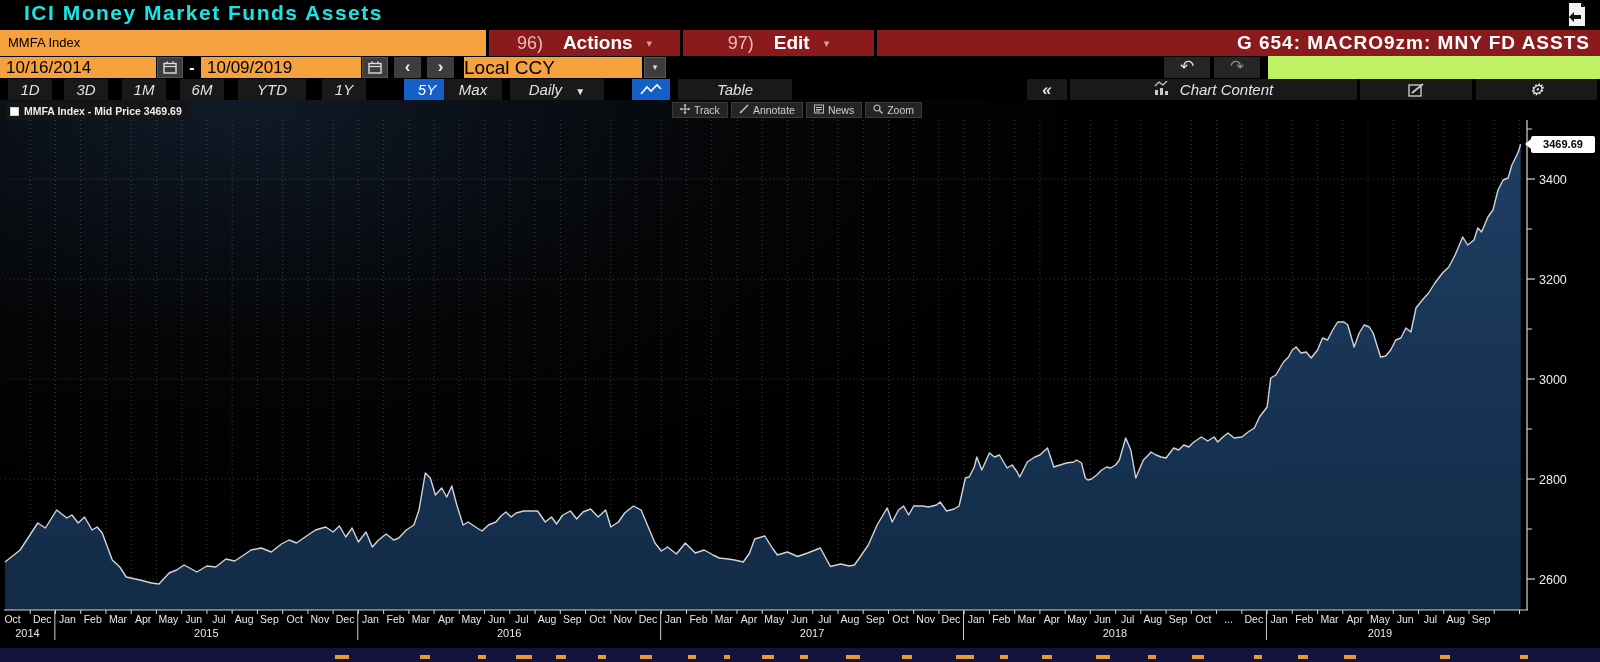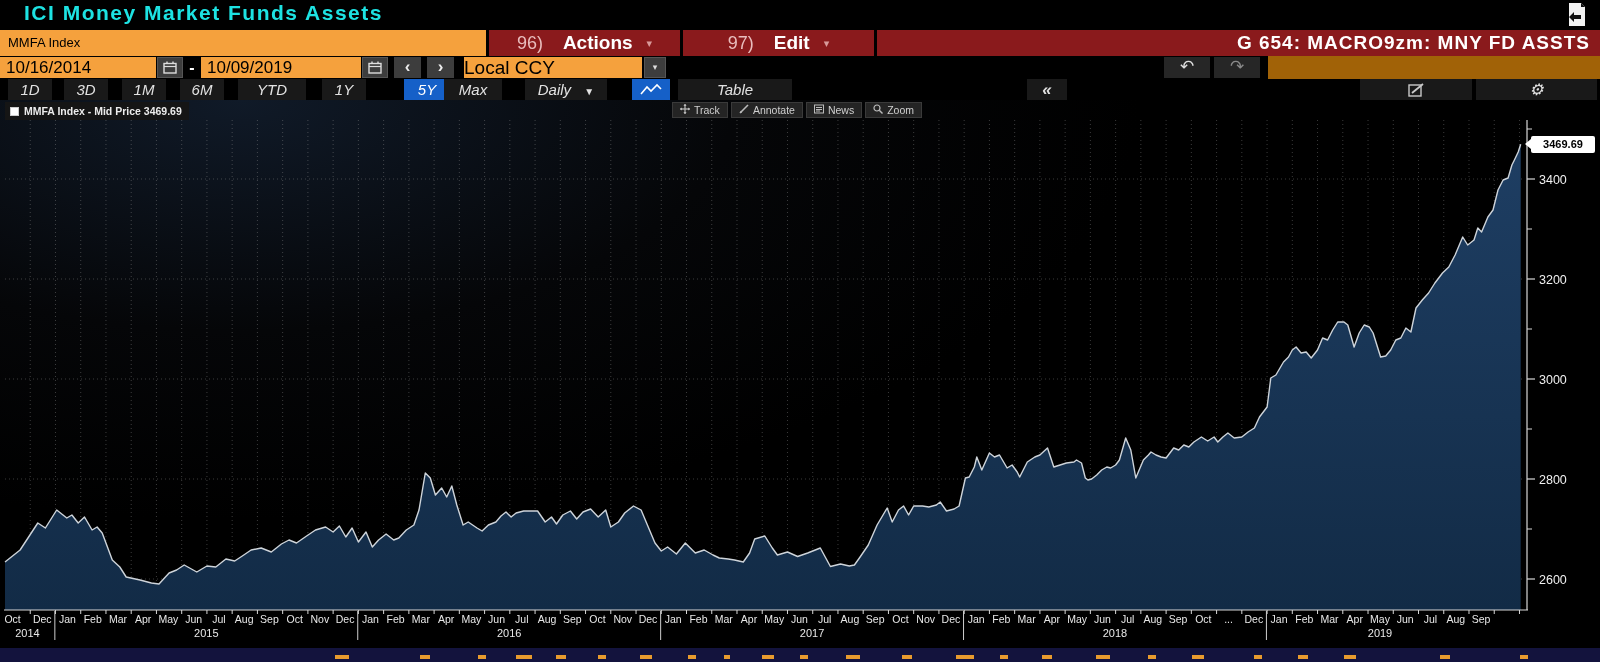--- a/index.html
+++ b/index.html
@@ -1,18 +1,18 @@
 <!DOCTYPE html>
 <html><head>
 <meta charset="utf-8">
 <style>
   * { box-sizing: border-box; margin: 0; padding: 0; }
   html,body { width:1600px; height:662px; background:#000; overflow:hidden;
     font-family:"Liberation Sans", sans-serif; }
-  #app { position:relative; width:1600px; height:662px; background:#a16207; }
+  #app { position:relative; width:1600px; height:662px; background:#bef264; }
 
   
   .titlebar { position:absolute; left:0; top:0; width:1600px; height:30px; background:#000; }
   .page-title { position:absolute; left:24px; top:1px; font-size:21px; font-weight:bold;
     color:#1de2e2; letter-spacing:1.5px; white-space:nowrap; }
   .export-btn { position:absolute; right:12px; top:2px; width:22px; height:26px; cursor:pointer; }
 
   
   .securitybar { position:absolute; left:0; top:30px; width:1600px; height:26px; background:#000;
     display:flex; align-items:stretch; }
@@ -142,31 +142,42 @@
 
   <div class="toolbar">
     <div class="tb-btn" style="left:8px;width:44px">1D</div>
     <div class="tb-btn" style="left:64px;width:44px">3D</div>
     <div class="tb-btn" style="left:122px;width:44px">1M</div>
     <div class="tb-btn" style="left:180px;width:44px">6M</div>
     <div class="tb-btn" style="left:238px;width:68px">YTD</div>
     <div class="tb-btn" style="left:322px;width:44px">1Y</div>
     <div class="tb-btn sel" style="left:404px;width:46px">5Y</div>
     <div class="tb-btn" style="left:444px;width:58px">Max</div>
-    <div class="tb-btn" style="left:525px;width:82px">
+    <div class="tb-btn" style="left:510px;width:94px">
       <span>Daily</span>
       <span style="font-size:10px;margin-left:9px">▼</span>
     </div>
     <div class="tb-btn sel tb-icon-btn" style="left:632px;width:38px">
       <svg width="22" height="13" viewBox="0 0 22 13">
           <polyline points="1,11 7,4 11,8 17,2 21,6" fill="none" stroke="#fff" stroke-width="1.6"></polyline>
         </svg>
     </div>
     <div class="tb-btn" style="left:678px;width:114px">Table</div>
     <div class="tb-btn" style="left:1027px;width:40px;font-size:17px;font-weight:bold">«</div>
+    <div class="tb-btn tb-icon-btn" style="left:1070px;width:287px;gap:8px">
+      <span>
+        <svg width="18" height="14" viewBox="0 0 18 14">
+            <polyline points="1,5 5,1 9,4 13,0" fill="none" stroke="#c9c9c9" stroke-width="1.3"></polyline>
+            <rect x="1" y="9" width="3" height="5" fill="#c9c9c9"></rect>
+            <rect x="6" y="7" width="3" height="7" fill="#c9c9c9"></rect>
+            <rect x="11" y="10" width="3" height="4" fill="#c9c9c9"></rect>
+          </svg>
+      </span>
+      <span>Chart Content</span>
+    </div>
     <div class="tb-btn tb-icon-btn" style="left:1360px;width:112px">
       <svg width="17" height="14" viewBox="0 0 17 14">
           <rect x="1" y="2" width="12" height="11" fill="none" stroke="#c9c9c9" stroke-width="1.4"></rect>
           <line x1="4" y1="10" x2="15" y2="1" stroke="#c9c9c9" stroke-width="1.8"></line>
         </svg>
     </div>
     <div class="tb-btn tb-icon-btn" style="left:1476px;width:121px;font-size:16px">⚙</div>
   </div>
 
   <div class="chartarea">

